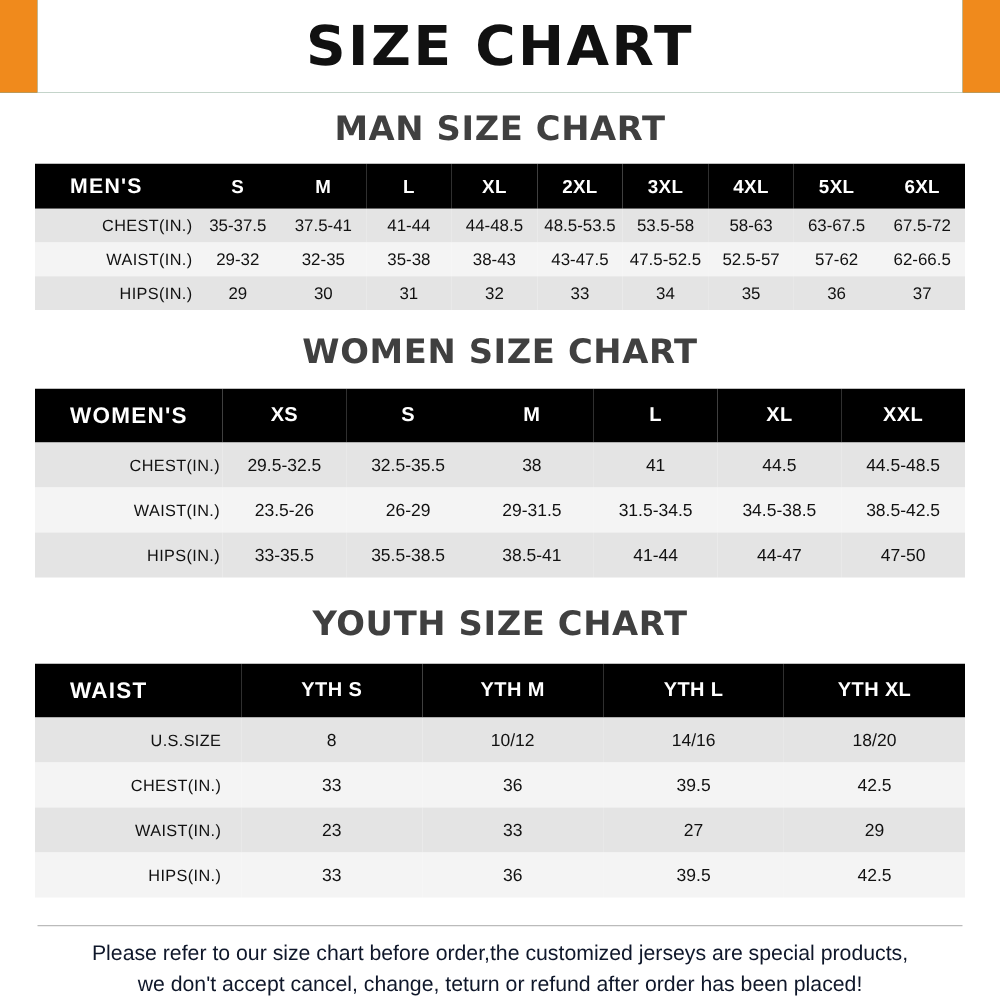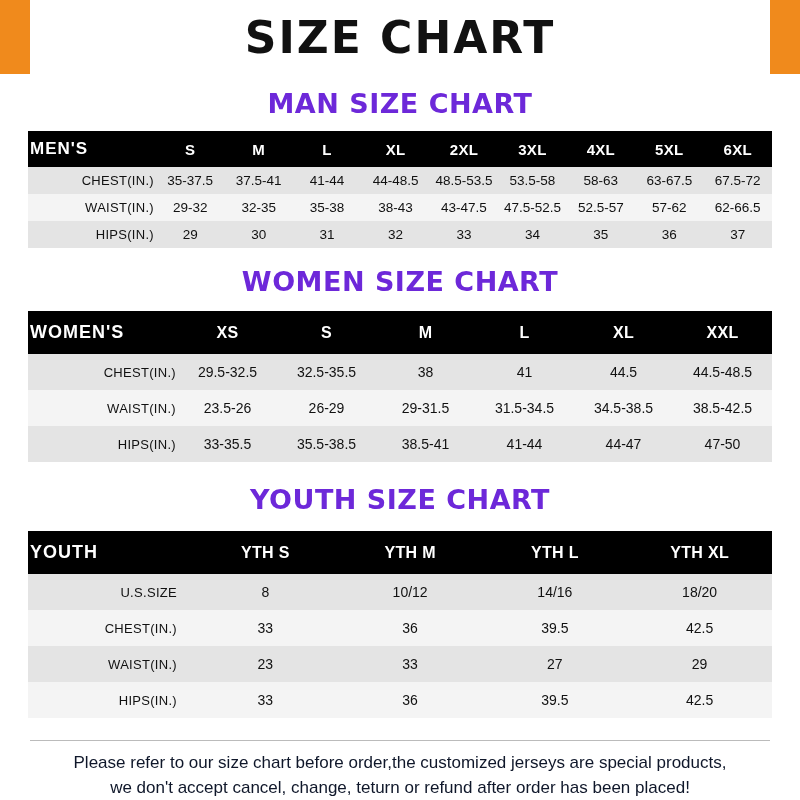--- a/index.html
+++ b/index.html
@@ -59,21 +59,21 @@
 
   .content {
     padding: 0 14px;
   }
 
   .section-title {
     text-align: center;
     font-family: "DejaVu Sans", sans-serif;
     font-weight: bold;
     font-size: 27px;
-    color: #6d28d9;
+    color: #404040;
     letter-spacing: 0.5px;
   }
   .t-man { margin-top: 14px; margin-bottom: 12px; }
   .t-women { margin-top: 18px; margin-bottom: 14px; }
   .t-youth { margin-top: 22px; margin-bottom: 16px; }
 
   table.size-table {
     width: 744px;
     margin: 0 auto;
     border-collapse: collapse;
@@ -91,21 +91,21 @@
   }
   table.size-table thead th {
     color: #ffffff;
     font-weight: bold;
     font-size: 15px;
     padding: 8px 2px;
     letter-spacing: 0.3px;
   }
   table.size-table thead th.first-col {
     text-align: left;
-    padding-left: 2px;
+    padding-left: 28px;
     font-size: 17px;
     letter-spacing: 1px;
   }
   table.size-table tbody td {
     font-size: 13.5px;
     padding: 6px 2px;
   }
   table.size-table tbody td.first-col {
     text-align: right;
     font-size: 13px;
@@ -278,21 +278,21 @@
     <table class="size-table youth">
       <colgroup>
           <col class="c0">
           <col>
           <col>
           <col>
           <col>
         </colgroup>
       <thead>
         <tr>
-          <th class="first-col">YOUTH</th>
+          <th class="first-col">WAIST</th>
           <th>YTH S</th>
           <th>YTH M</th>
           <th>YTH L</th>
           <th>YTH XL</th>
         </tr>
       </thead>
       <tbody>
         <tr>
           <td class="first-col">U.S.SIZE</td>
           <td>8</td>

